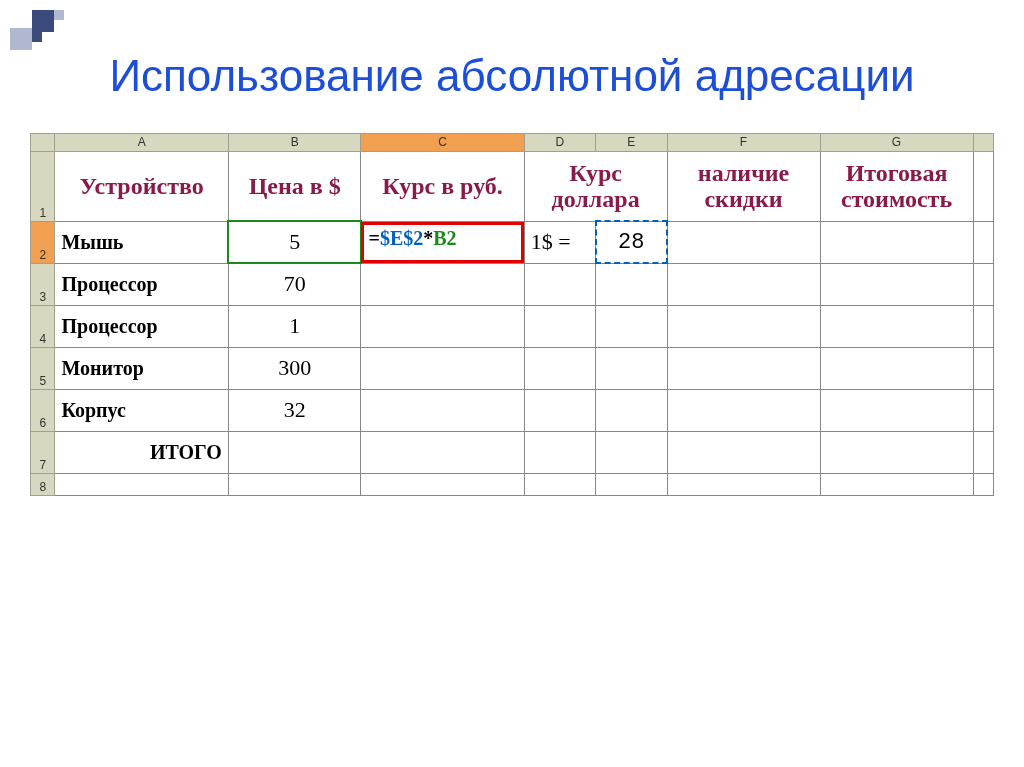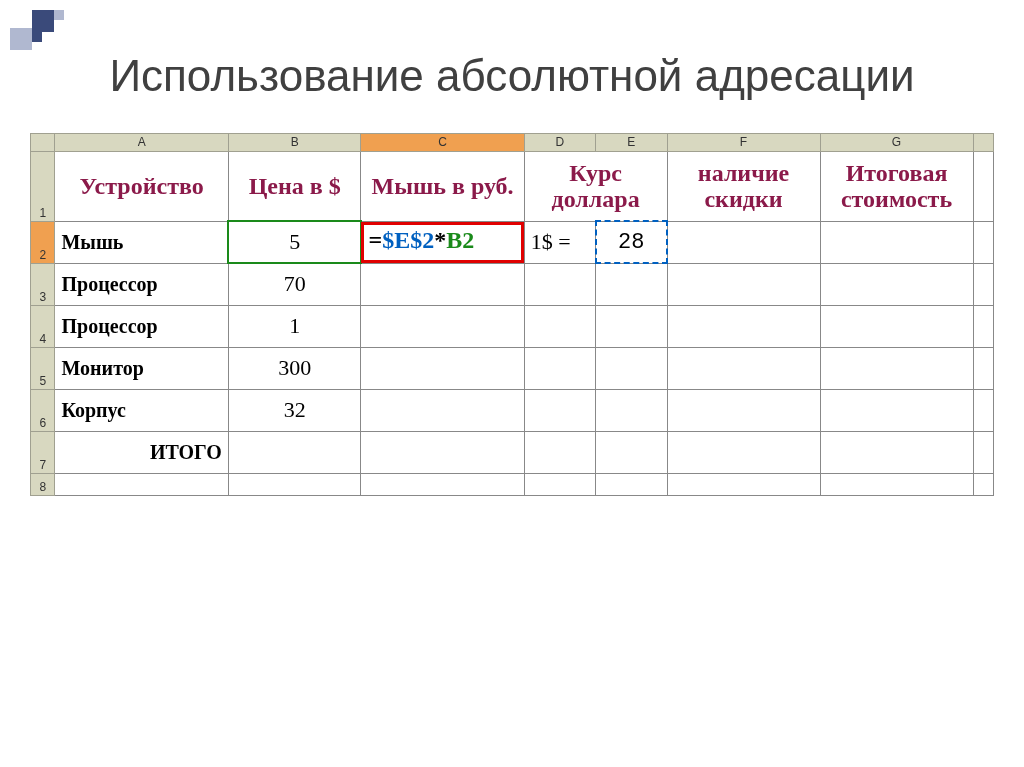--- a/index.html
+++ b/index.html
@@ -21,21 +21,21 @@
   }
   .sq {
     position: absolute;
     background: #b0b8d0;
   }
   .sq.dark { background: #3a4a7a; }
   .slide-title {
     text-align: center;
     font-size: 44px;
     font-weight: normal;
-    color: #404040;
+    color: #1d4ed8;
     margin-top: 50px;
     margin-bottom: 30px;
     line-height: 1.2;
   }
   .sheet-wrap {
     margin: 0 30px;
   }
   table.sheet {
     border-collapse: collapse;
     width: 100%;
@@ -96,21 +96,21 @@
     text-align: left;
   }
   td.num {
     font-family: "Times New Roman", serif;
     color: #000;
     text-align: center;
     font-size: 22px;
   }
   td.formula {
     font-family: "Times New Roman", serif;
-    font-size: 24px;
+    font-size: 20px;
     text-align: left;
     position: relative;
     padding: 0;
   }
   .formula-box {
     border: 3px solid #e00000;
     padding: 2px 4px;
     display: block;
     height: 100%;
   }
@@ -166,21 +166,21 @@
     <th class="col-head">D</th>
     <th class="col-head">E</th>
     <th class="col-head">F</th>
     <th class="col-head">G</th>
     <th class="col-head"></th>
   </tr>
   <tr>
     <th class="row-head">1</th>
     <td class="cell hdr">Устройство</td>
     <td class="cell hdr">Цена в $</td>
-    <td class="cell hdr">Мышь в руб.</td>
+    <td class="cell hdr">Курс в руб.</td>
     <td class="cell hdr" colspan="2">Курс доллара</td>
     <td class="cell hdr">наличие скидки</td>
     <td class="cell hdr">Итоговая стоимость</td>
     <td class="cell"></td>
   </tr>
   <tr>
     <th class="row-head sel">2</th>
     <td class="cell rowlabel">Мышь</td>
     <td class="cell num b2-ref">5</td>
     <td class="cell formula">

